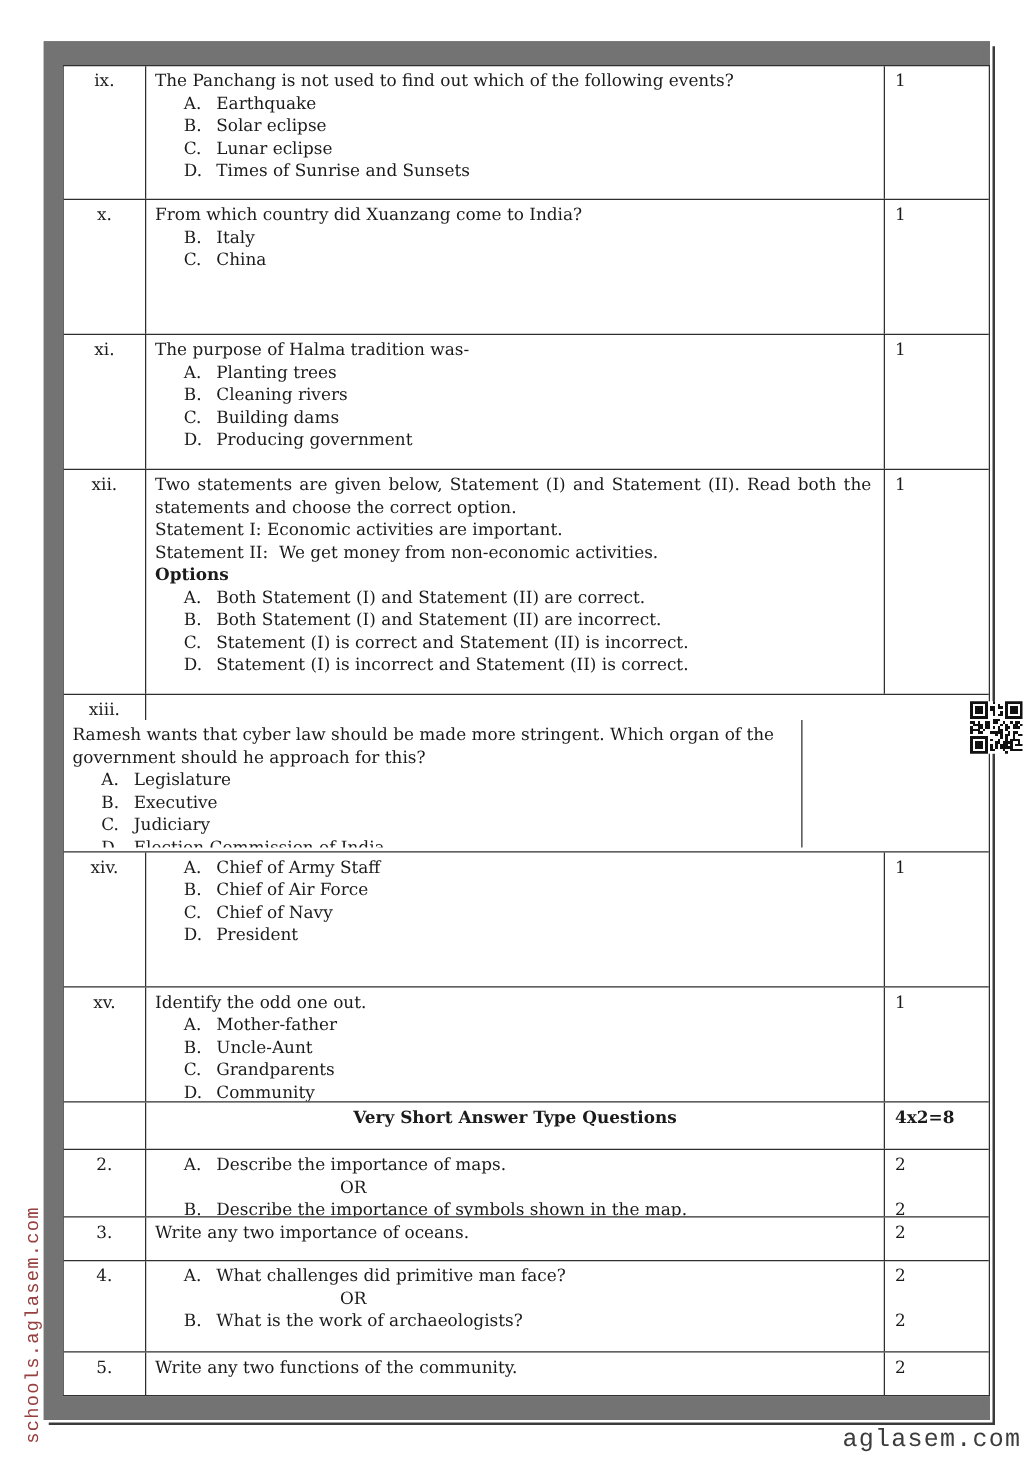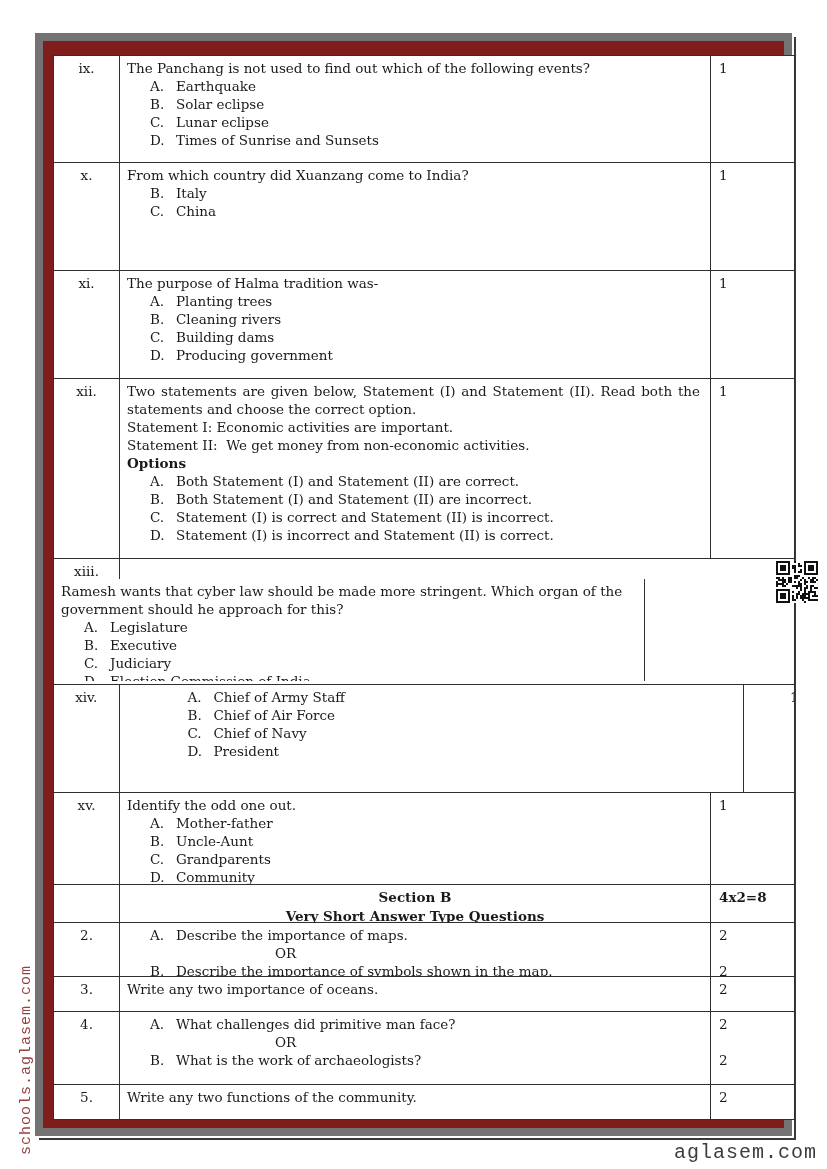--- a/index.html
+++ b/index.html
@@ -5,21 +5,21 @@
   * { margin:0; padding:0; box-sizing:border-box; }
   html,body { background:#ffffff; }
   body {
     width:827px; height:1169px; position:relative; overflow:hidden;
     font-family:"DejaVu Serif","Liberation Serif",serif;
     color:var(--ink,#1a1a1a);
     font-size:13.5px;
   }
   .page-frame {
     position:absolute; left:35px; top:33px; width:757px; height:1103px;
-    border:8px solid #737373; background:#7f1d1d;
+    border:5px solid #737373; background:#737373;
     box-shadow:2px 2px 0 0 #ffffff, 4px 4px 0 0 #3a3a3a;
   }
   .qtable {
     position:absolute; left:10px; top:14px; width:742px;
     border:1px solid #2f2f2f; background:#fff;
   }
   .row { display:flex; border-bottom:1px solid #2f2f2f; }
   .row:last-child { border-bottom:none; }
   .cell { overflow:hidden; }
   .num {
@@ -119,21 +119,21 @@
           <div class="line q">Ramesh wants that cyber law should be made more stringent. Which organ of the government should he approach for this?</div>
           <div class="line opt"><span class="optlab">A.</span><span>Legislature</span></div>
           <div class="line opt"><span class="optlab">B.</span><span>Executive</span></div>
           <div class="line opt"><span class="optlab">C.</span><span>Judiciary</span></div>
           <div class="line opt"><span class="optlab">D.</span><span>Election Commission of India</span></div>
         </div>
         <div class="cell marks">
           <div class="mline">1</div>
         </div>
       </div>
-      <div class="row" style="height: 108px; gap: 38px;">
+      <div class="row" style="height: 108px;">
         <div class="cell num">xiv.</div>
         <div class="cell body">
           <div class="line opt"><span class="optlab">A.</span><span>Chief of Army Staff</span></div>
           <div class="line opt"><span class="optlab">B.</span><span>Chief of Air Force</span></div>
           <div class="line opt"><span class="optlab">C.</span><span>Chief of Navy</span></div>
           <div class="line opt"><span class="optlab">D.</span><span>President</span></div>
         </div>
         <div class="cell marks">
           <div class="mline">1</div>
         </div>
@@ -147,21 +147,20 @@
           <div class="line opt"><span class="optlab">C.</span><span>Grandparents</span></div>
           <div class="line opt"><span class="optlab">D.</span><span>Community</span></div>
         </div>
         <div class="cell marks">
           <div class="mline">1</div>
         </div>
       </div>
       <div class="row" style="height: 38px;">
         <div class="cell num"></div>
         <div class="cell body">
-          <div class="line center-bold">Section B</div>
           <div class="line center-bold">Very Short Answer Type Questions</div>
         </div>
         <div class="cell marks b">
           <div class="mline">4x2=8</div>
         </div>
       </div>
       <div class="row" style="height: 54px;">
         <div class="cell num">2.</div>
         <div class="cell body">
           <div class="line opt"><span class="optlab">A.</span><span>Describe the importance of maps.</span></div>

